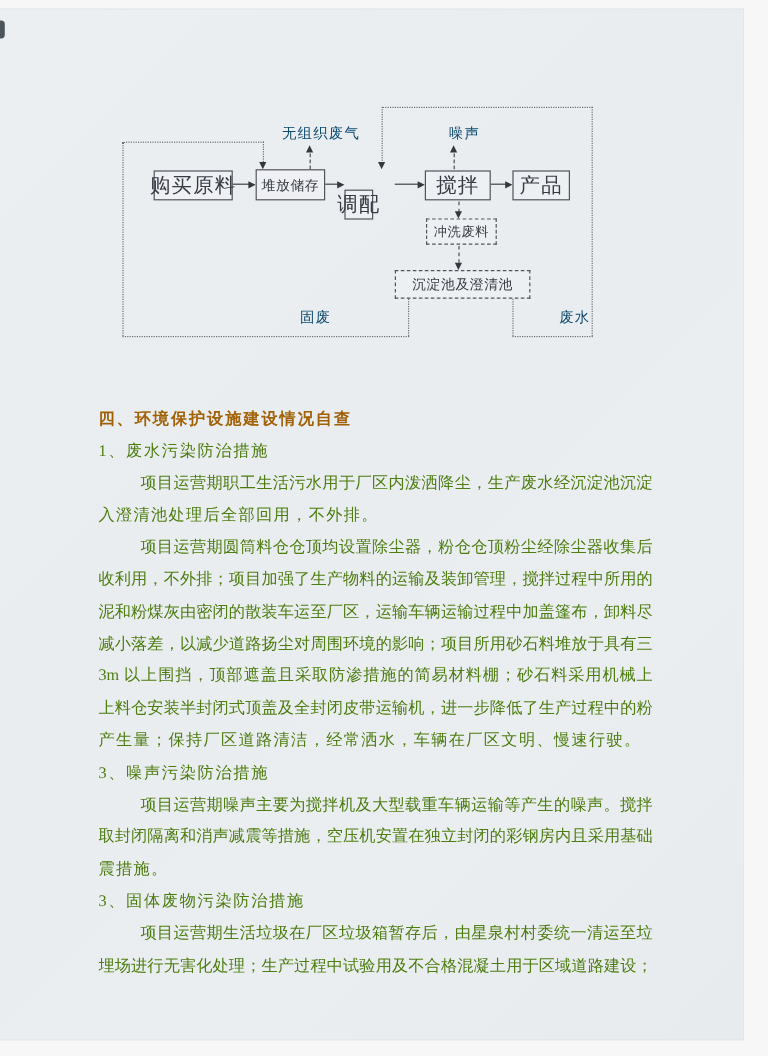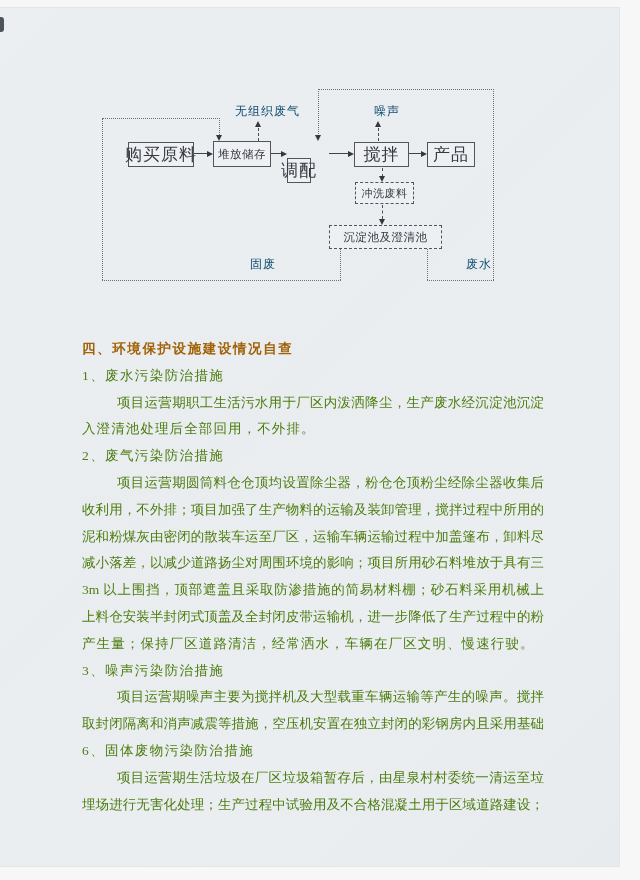--- a/index.html
+++ b/index.html
@@ -127,27 +127,27 @@
   <div class="fc-label l-noise">噪声</div>
   <div class="fc-label l-solid">固废</div>
   <div class="fc-label l-water">废水</div>
 </div>
 
 <div class="doc">
     <div class="doc-line heading">四、环境保护设施建设情况自查</div>
     <div class="doc-line subheading">1、废水污染防治措施</div>
     <div class="doc-line body indent justify">项目运营期职工生活污水用于厂区内泼洒降尘，生产废水经沉淀池沉淀后泵</div>
     <div class="doc-line body">入澄清池处理后全部回用，不外排。</div>
-    <div class="doc-line subheading">2、废气污染防治措施</div>
     <div class="doc-line body indent justify">项目运营期圆筒料仓仓顶均设置除尘器，粉仓仓顶粉尘经除尘器收集后均回</div>
     <div class="doc-line body justify">收利用，不外排；项目加强了生产物料的运输及装卸管理，搅拌过程中所用的水</div>
     <div class="doc-line body justify">泥和粉煤灰由密闭的散装车运至厂区，运输车辆运输过程中加盖篷布，卸料尽量</div>
     <div class="doc-line body justify">减小落差，以减少道路扬尘对周围环境的影响；项目所用砂石料堆放于具有三面</div>
     <div class="doc-line body justify">3m 以上围挡，顶部遮盖且采取防渗措施的简易材料棚；砂石料采用机械上料，</div>
     <div class="doc-line body justify">上料仓安装半封闭式顶盖及全封闭皮带运输机，进一步降低了生产过程中的粉尘</div>
     <div class="doc-line body">产生量；保持厂区道路清洁，经常洒水，车辆在厂区文明、慢速行驶。</div>
     <div class="doc-line subheading">3、噪声污染防治措施</div>
     <div class="doc-line body indent justify">项目运营期噪声主要为搅拌机及大型载重车辆运输等产生的噪声。搅拌机采</div>
     <div class="doc-line body justify">取封闭隔离和消声减震等措施，空压机安置在独立封闭的彩钢房内且采用基础减</div>
-    <div class="doc-line subheading">6、固体废物污染防治措施</div>
+    <div class="doc-line body">震措施。</div>
+    <div class="doc-line subheading">3、固体废物污染防治措施</div>
     <div class="doc-line body indent justify">项目运营期生活垃圾在厂区垃圾箱暂存后，由星泉村村委统一清运至垃圾填</div>
     <div class="doc-line body justify">埋场进行无害化处理；生产过程中试验用及不合格混凝土用于区域道路建设；除</div>
   </div>
 
 </body></html>

